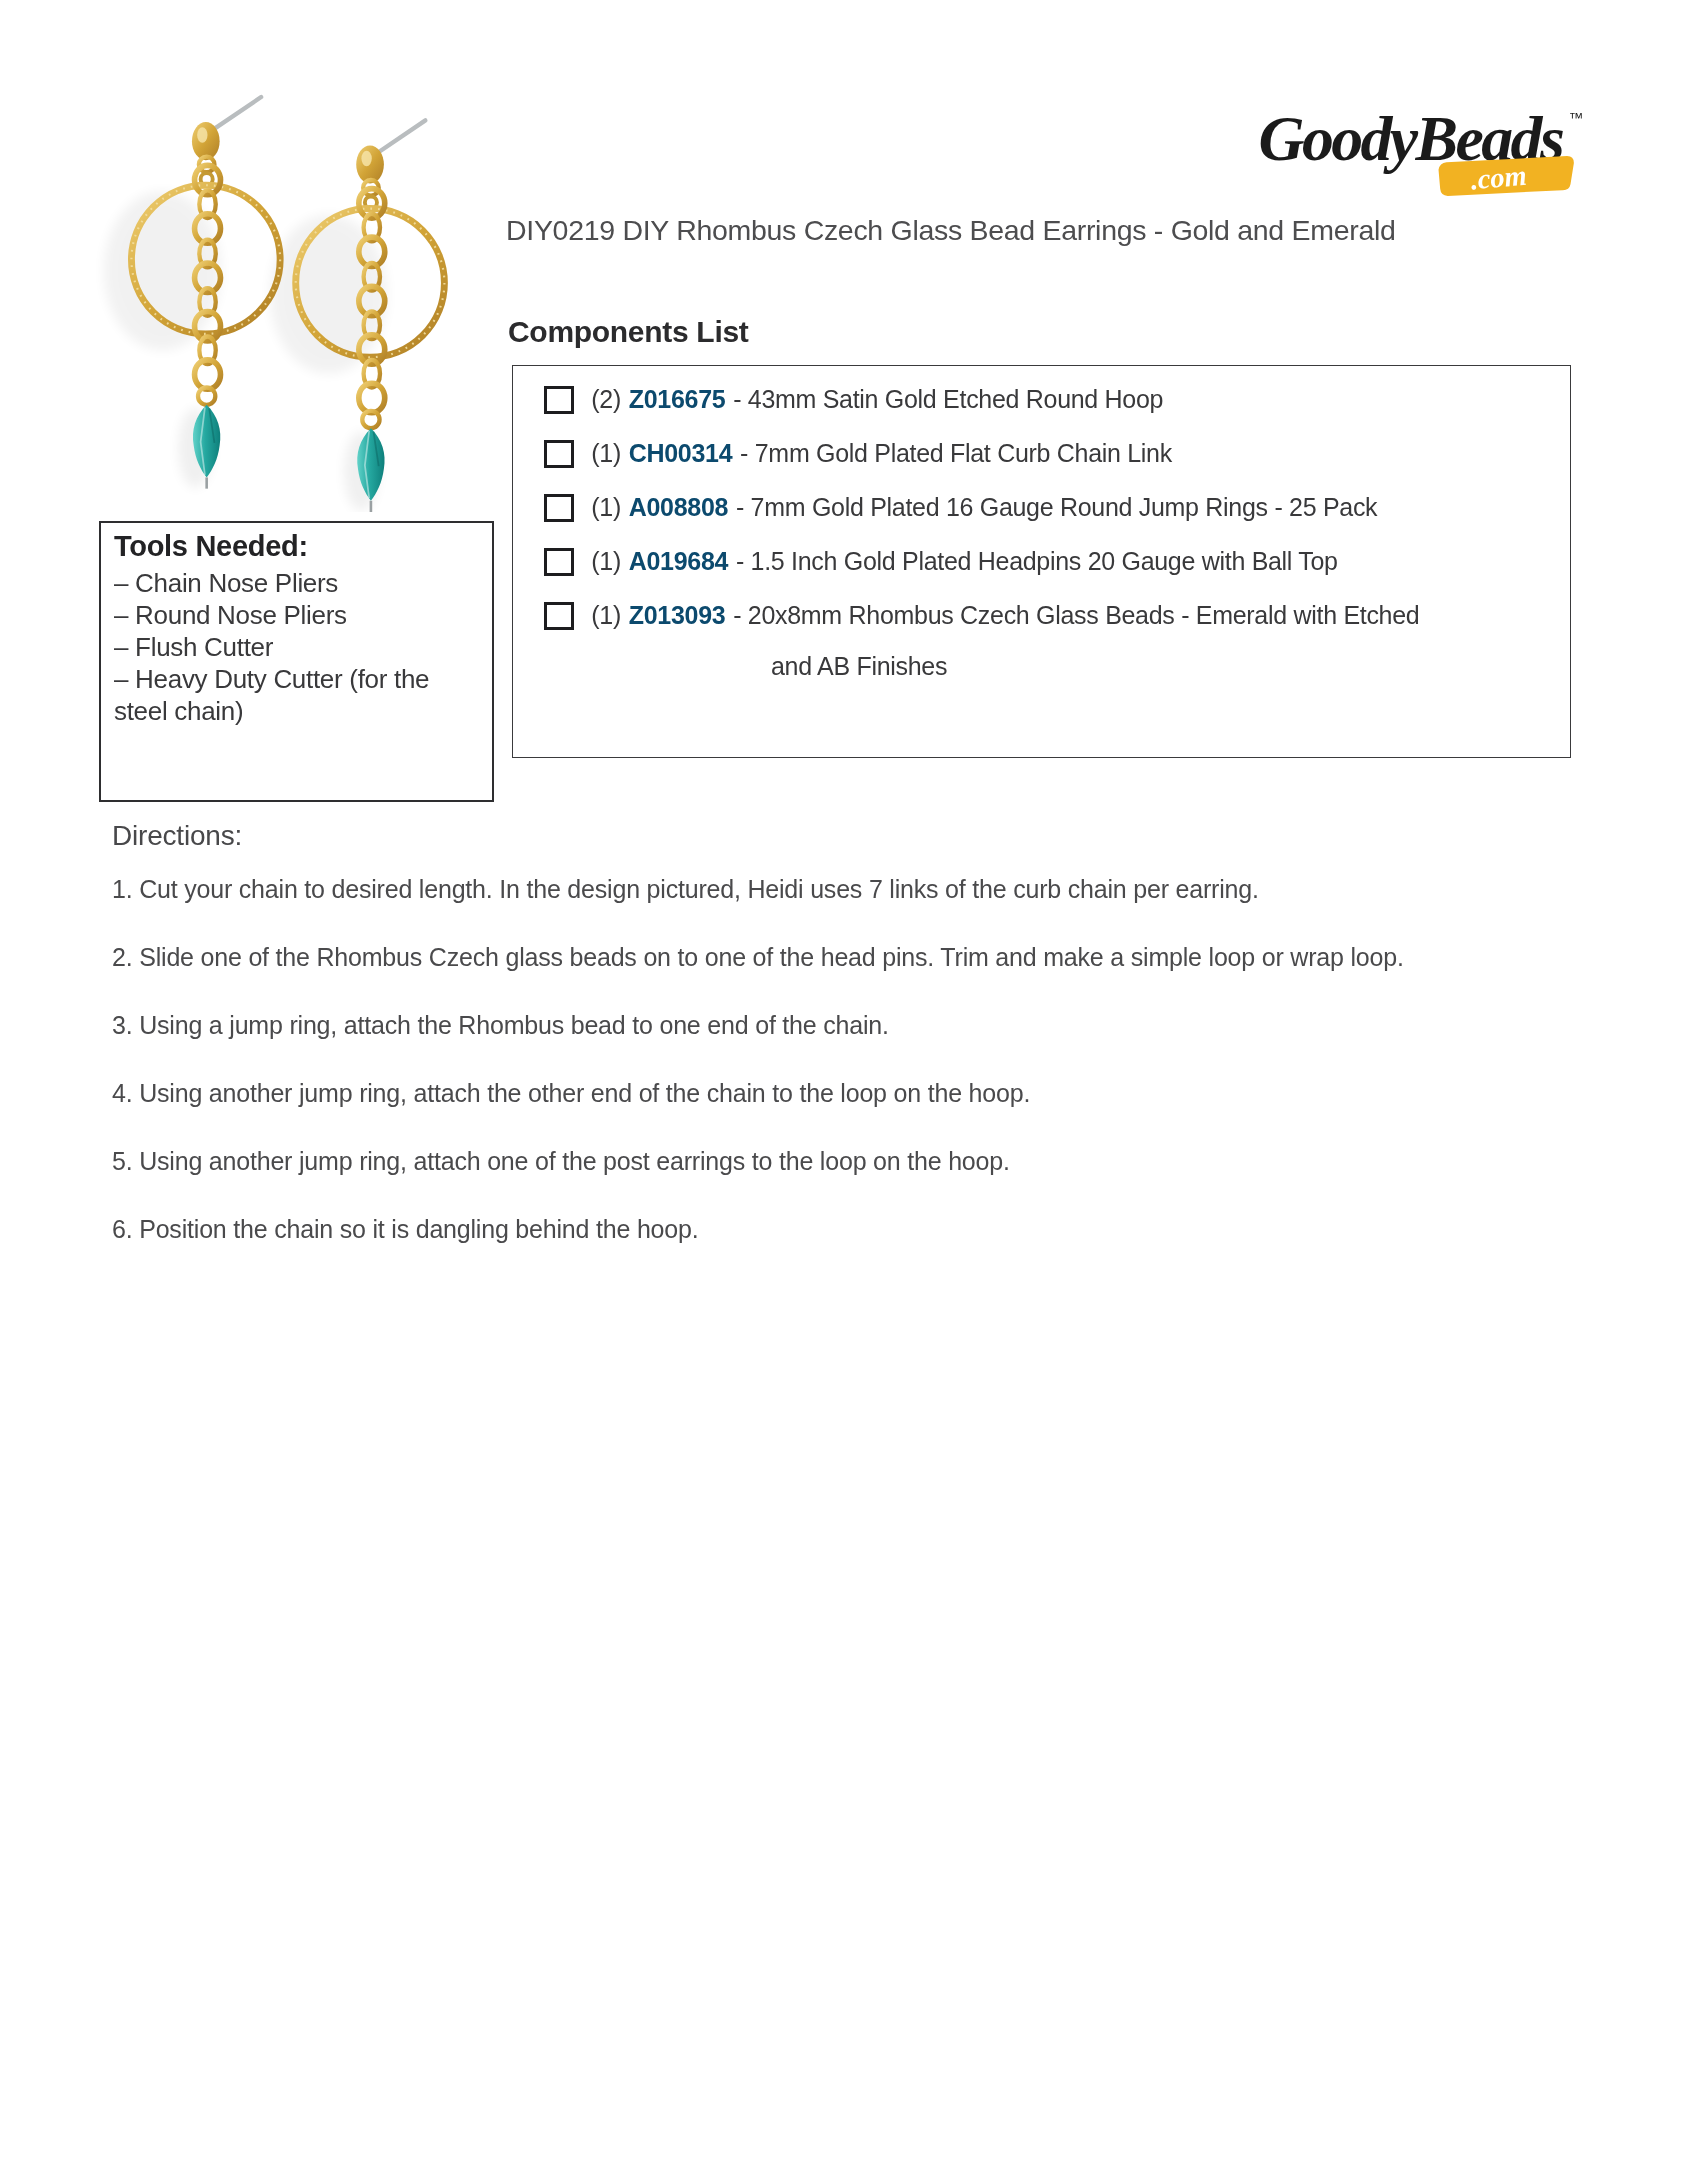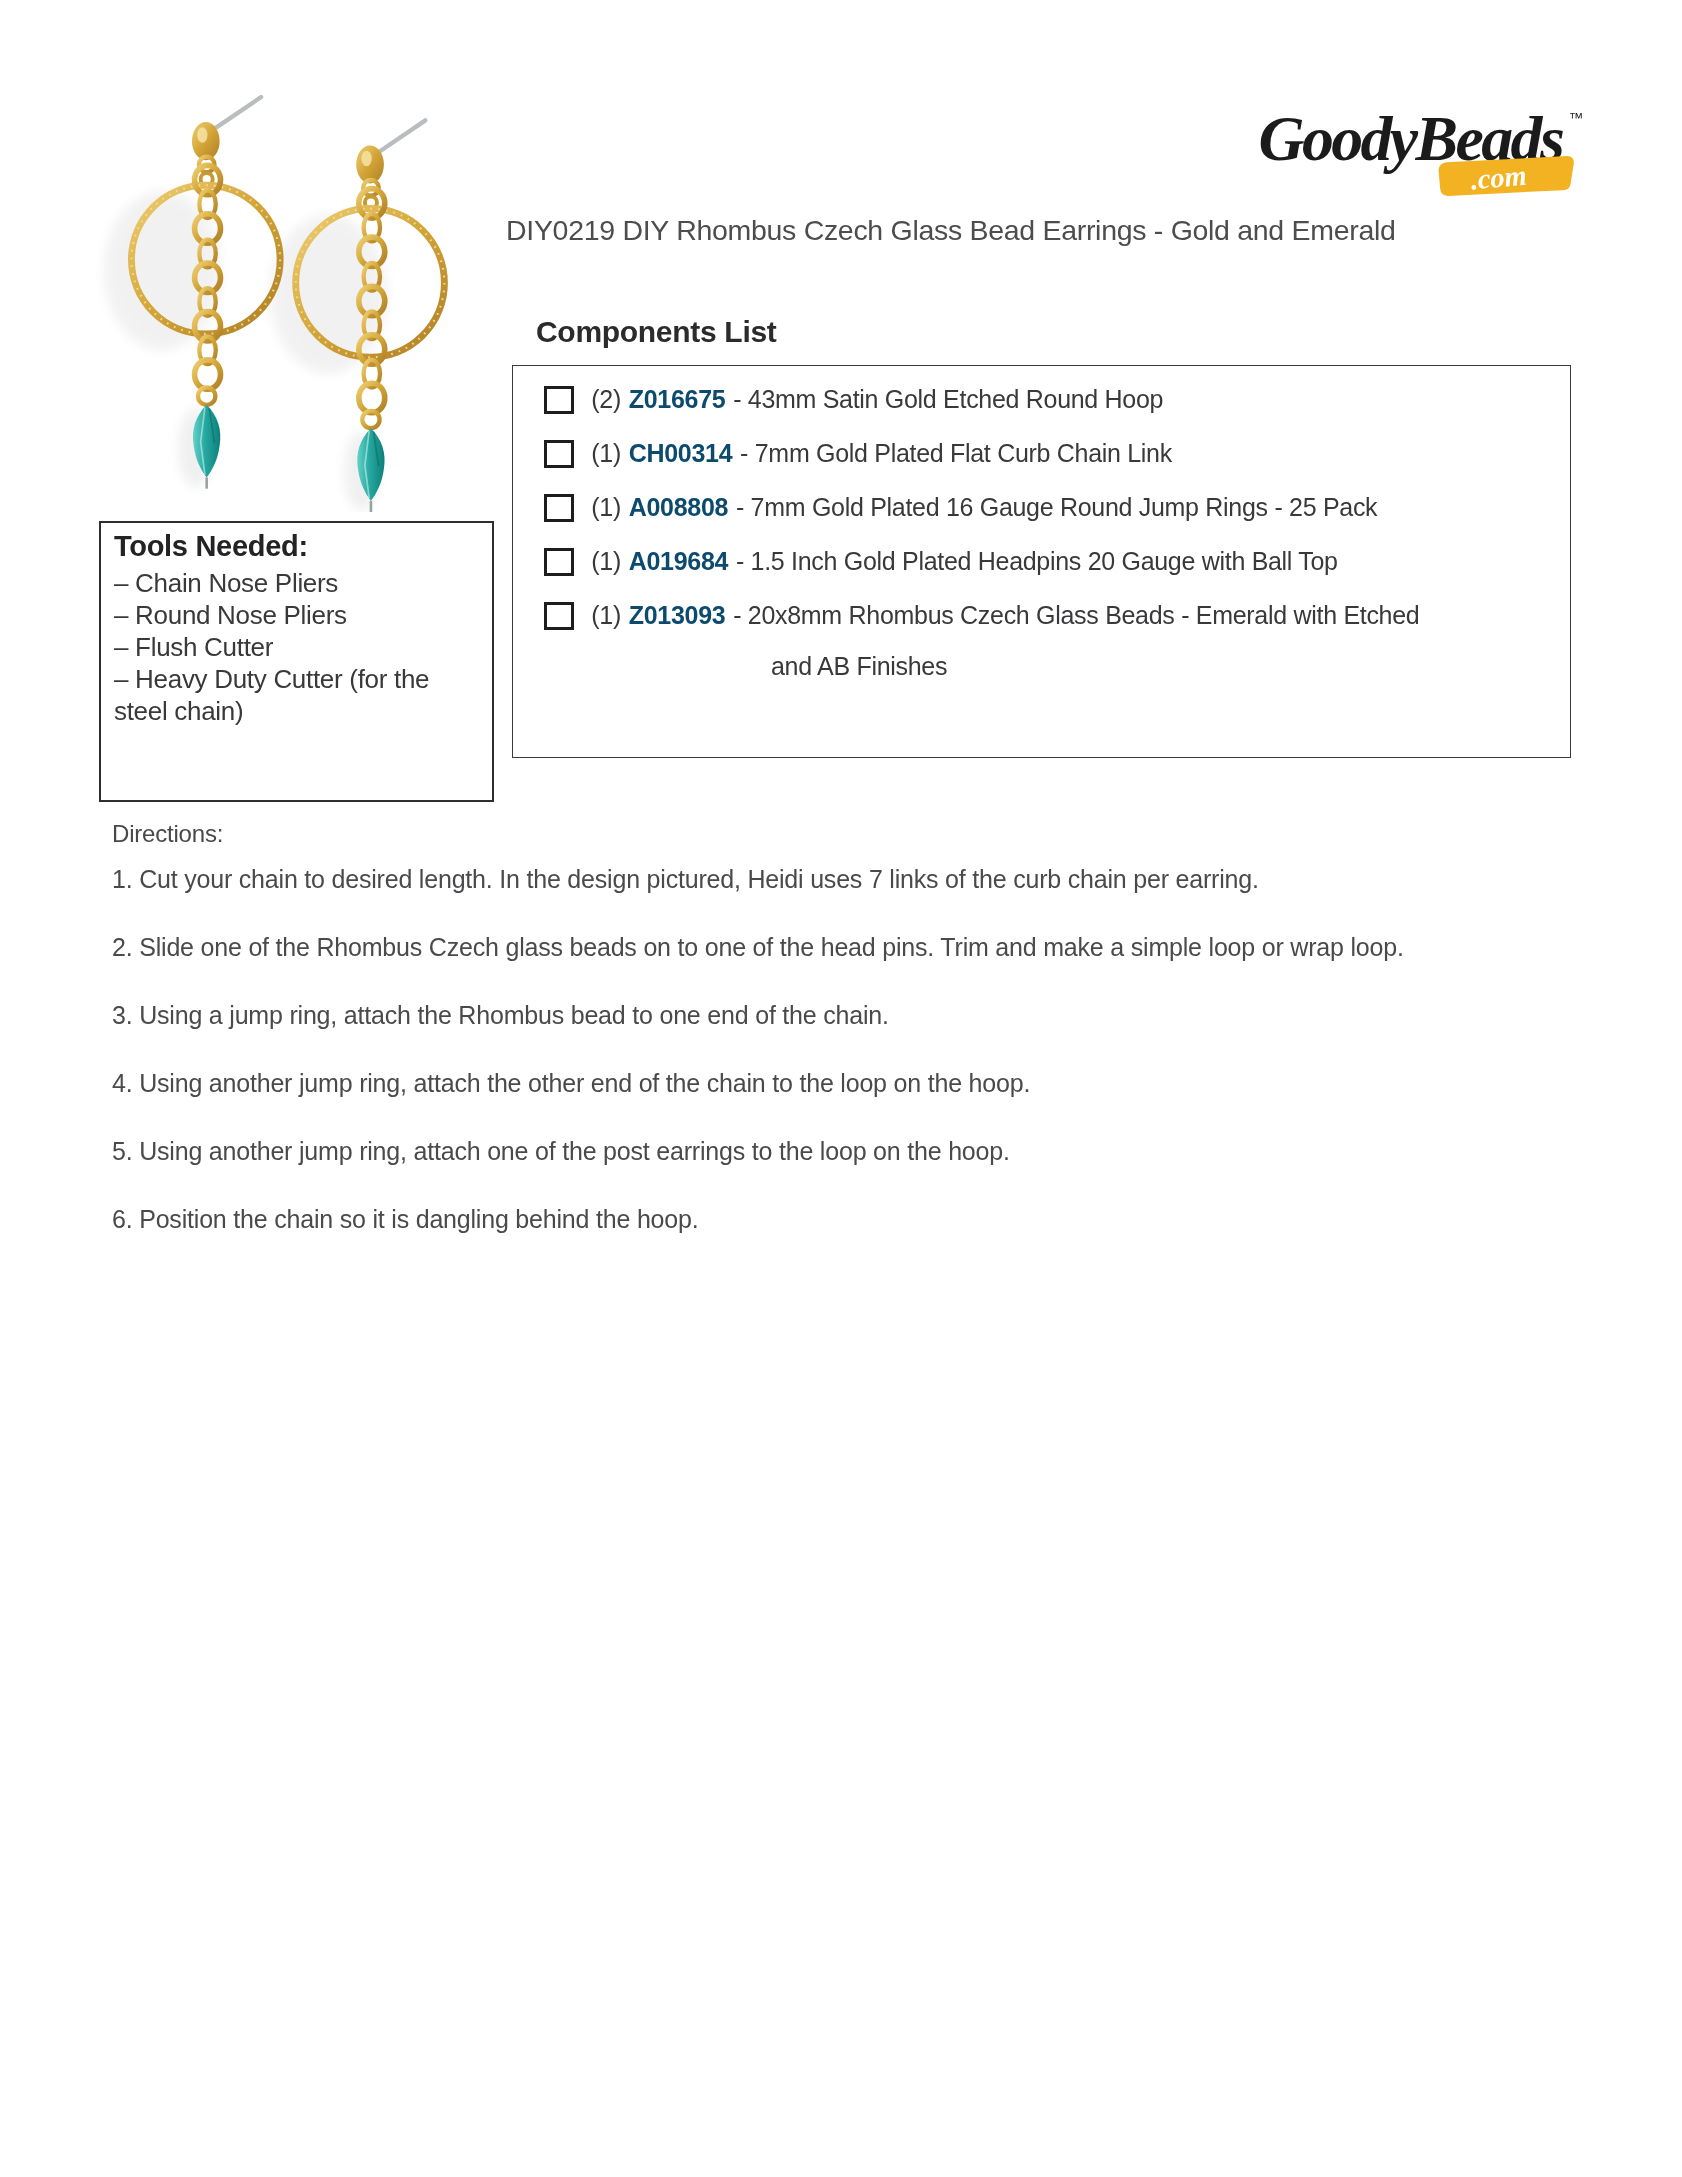--- a/index.html
+++ b/index.html
@@ -22,21 +22,21 @@
   
   .title {
     position:absolute; left:506px; top:214px;
     font-size:28.5px; font-weight:400; color:#4d4d4f;
     letter-spacing:-0.3px; white-space:nowrap;
   }
 
   
   .comp-heading {
     position:absolute; left:508px; top:315px;
-    font-size:30px; font-weight:700; color:#2b2b2d; letter-spacing:-0.3px;margin-left:28px;
+    font-size:30px; font-weight:700; color:#2b2b2d; letter-spacing:-0.3px;
   }
   .comp-box {
     position:absolute; left:512px; top:365px;
     width:1059px; height:393px;
     border:1.7px solid #3a3a3c;
     padding-top:16.4px;
   }
   .comp-row {
     display:flex; align-items:center;
     height:35px; margin:0 0 19px 31px;
@@ -59,21 +59,21 @@
     position:absolute; left:99px; top:521px;
     width:395px; height:281px;
     border:2.6px solid #2e2e30;
     padding:7px 13px 0 13px;
   }
   .tools-heading { font-size:29px; font-weight:700; color:#232325; letter-spacing:-0.3px; margin-bottom:4.3px; }
   .tool-item { font-size:26px; line-height:32px; color:#39393b; letter-spacing:-0.3px; }
 
   
   .directions { position:absolute; left:112px; top:820px; width:1453px; }
-  .dir-heading { font-size:24px; color:#48484a; letter-spacing:-0.2px; margin-bottom:18px; }
+  .dir-heading { font-size:28px; color:#48484a; letter-spacing:-0.2px; margin-bottom:24px; }
   .dir-step {
     font-size:25px; color:#4a4a4c; letter-spacing:-0.2px;
     line-height:26px; margin-bottom:42px; white-space:nowrap;
   }
 </style>
 </head>
 <body>
 
 <div class="page">
 

